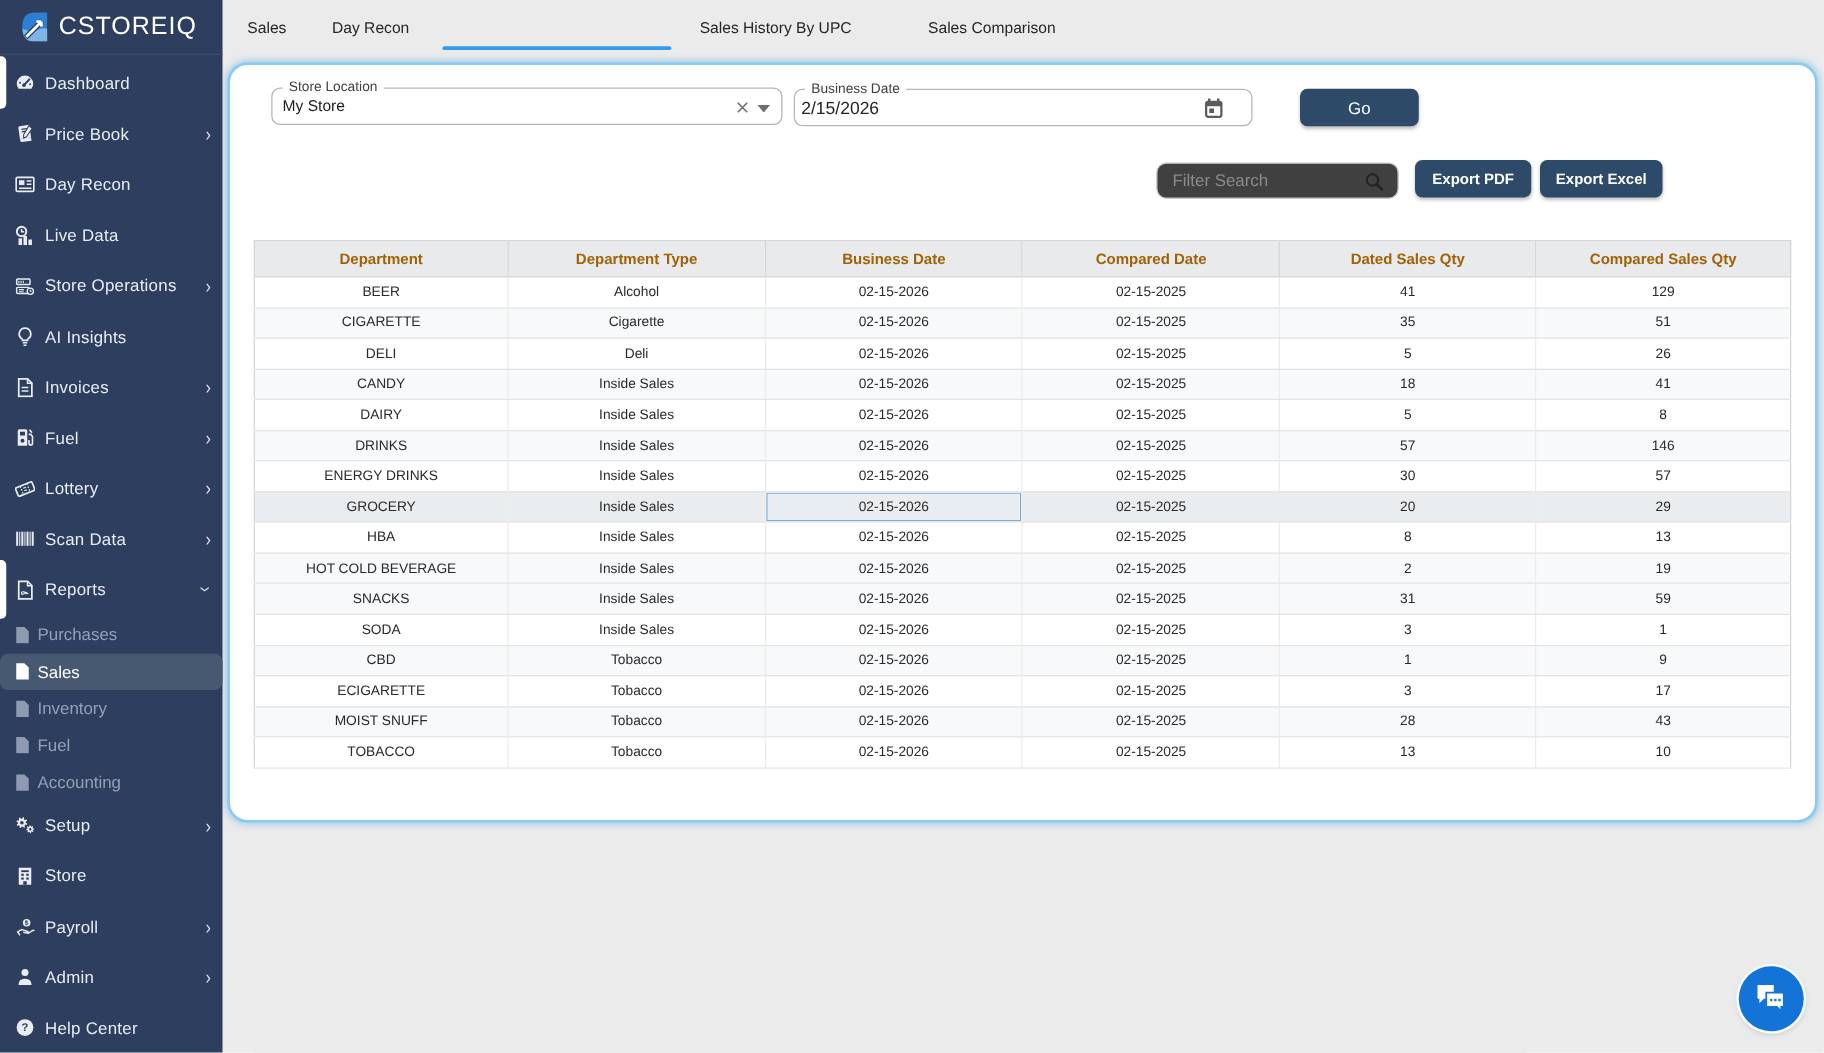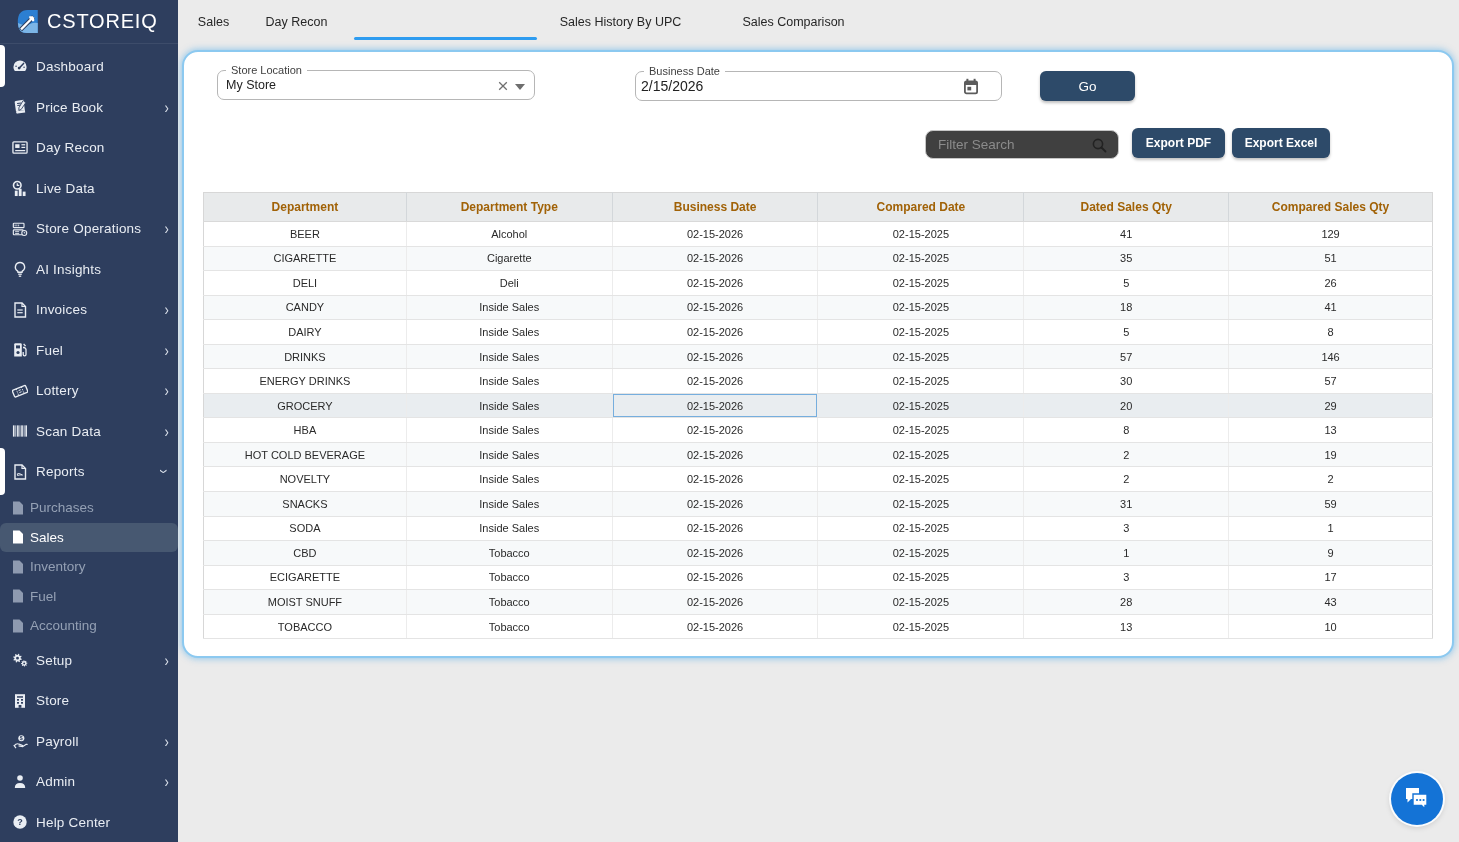--- a/index.html
+++ b/index.html
@@ -294,21 +294,21 @@
 
 <div id="tabs">
   <div class="tab" style="left:12px; width:47px;">Sales</div>
   <div class="tab" style="left:80px; width:77px;">Day Recon</div>
   <div class="tab-underline" style="left:176px; width:183px;"></div>
   <div class="tab" style="left:365px; width:155px; white-space:nowrap;">Sales History By UPC</div>
   <div class="tab" style="left:554px; width:123px; white-space:nowrap;">Sales Comparison</div>
 </div>
 
 <div id="card">
-  <div class="field" style="left:33px; top:18px; width:318px; height:30px;">
+  <div class="field" style="left:33px; top:18px; width:409px; height:30px;">
     <span class="flabel">Store Location</span>
     <span class="fval">My Store</span>
     <svg style="position:absolute; right:25px; top:9px;" width="12" height="12" viewBox="0 0 12 12">
         <path d="M2.2 2.2 L9.8 9.8 M9.8 2.2 L2.2 9.8" stroke="#6f6f6f" stroke-width="1.3"></path>
       </svg>
     <svg style="position:absolute; right:9px; top:13px;" width="10" height="6" viewBox="0 0 10 6">
         <path d="M0 0 L10 0 L5 6 Z" fill="#6e6e6e"></path>
       </svg>
   </div>
   <div class="field" style="left:451px; top:19px; width:367px; height:30px;">
@@ -427,28 +427,20 @@
           <td>13</td>
         </tr>
         <tr class="alt">
           <td>HOT COLD BEVERAGE</td>
           <td>Inside Sales</td>
           <td>02-15-2026</td>
           <td>02-15-2025</td>
           <td>2</td>
           <td>19</td>
         </tr>
-        <tr class="">
-          <td>NOVELTY</td>
-          <td>Inside Sales</td>
-          <td>02-15-2026</td>
-          <td>02-15-2025</td>
-          <td>2</td>
-          <td>2</td>
-        </tr>
         <tr class="alt">
           <td>SNACKS</td>
           <td>Inside Sales</td>
           <td>02-15-2026</td>
           <td>02-15-2025</td>
           <td>31</td>
           <td>59</td>
         </tr>
         <tr class="">
           <td>SODA</td>

